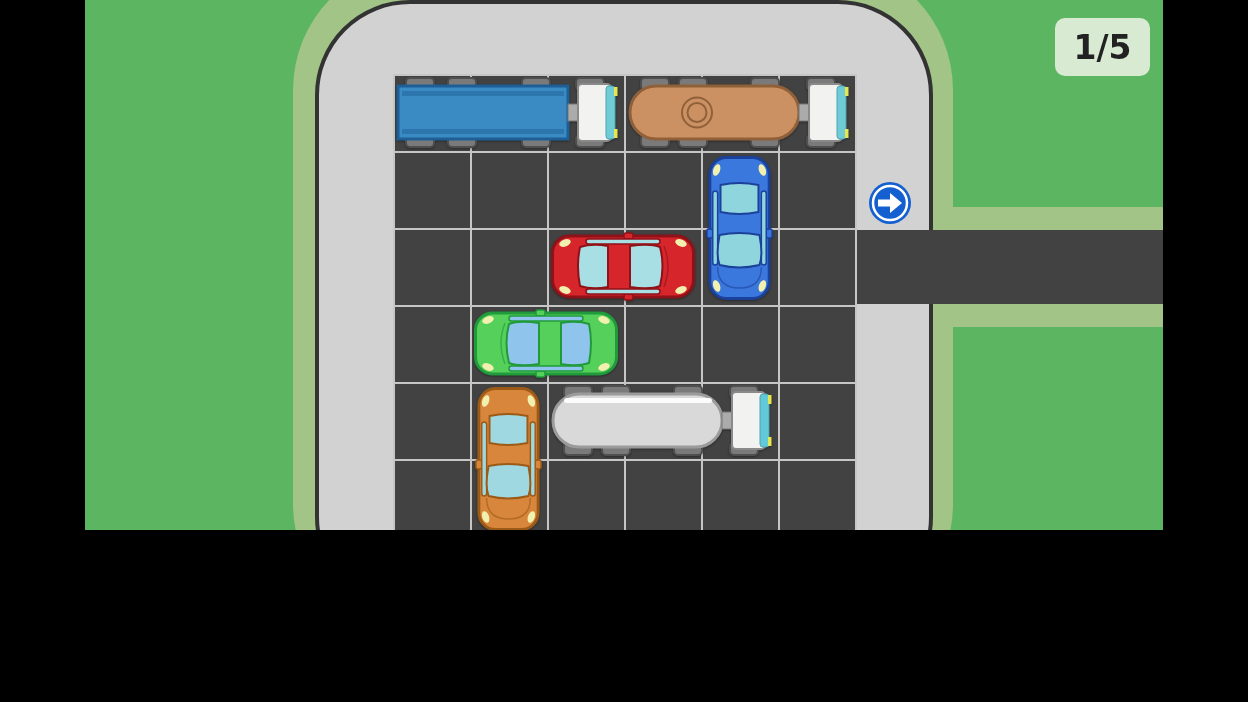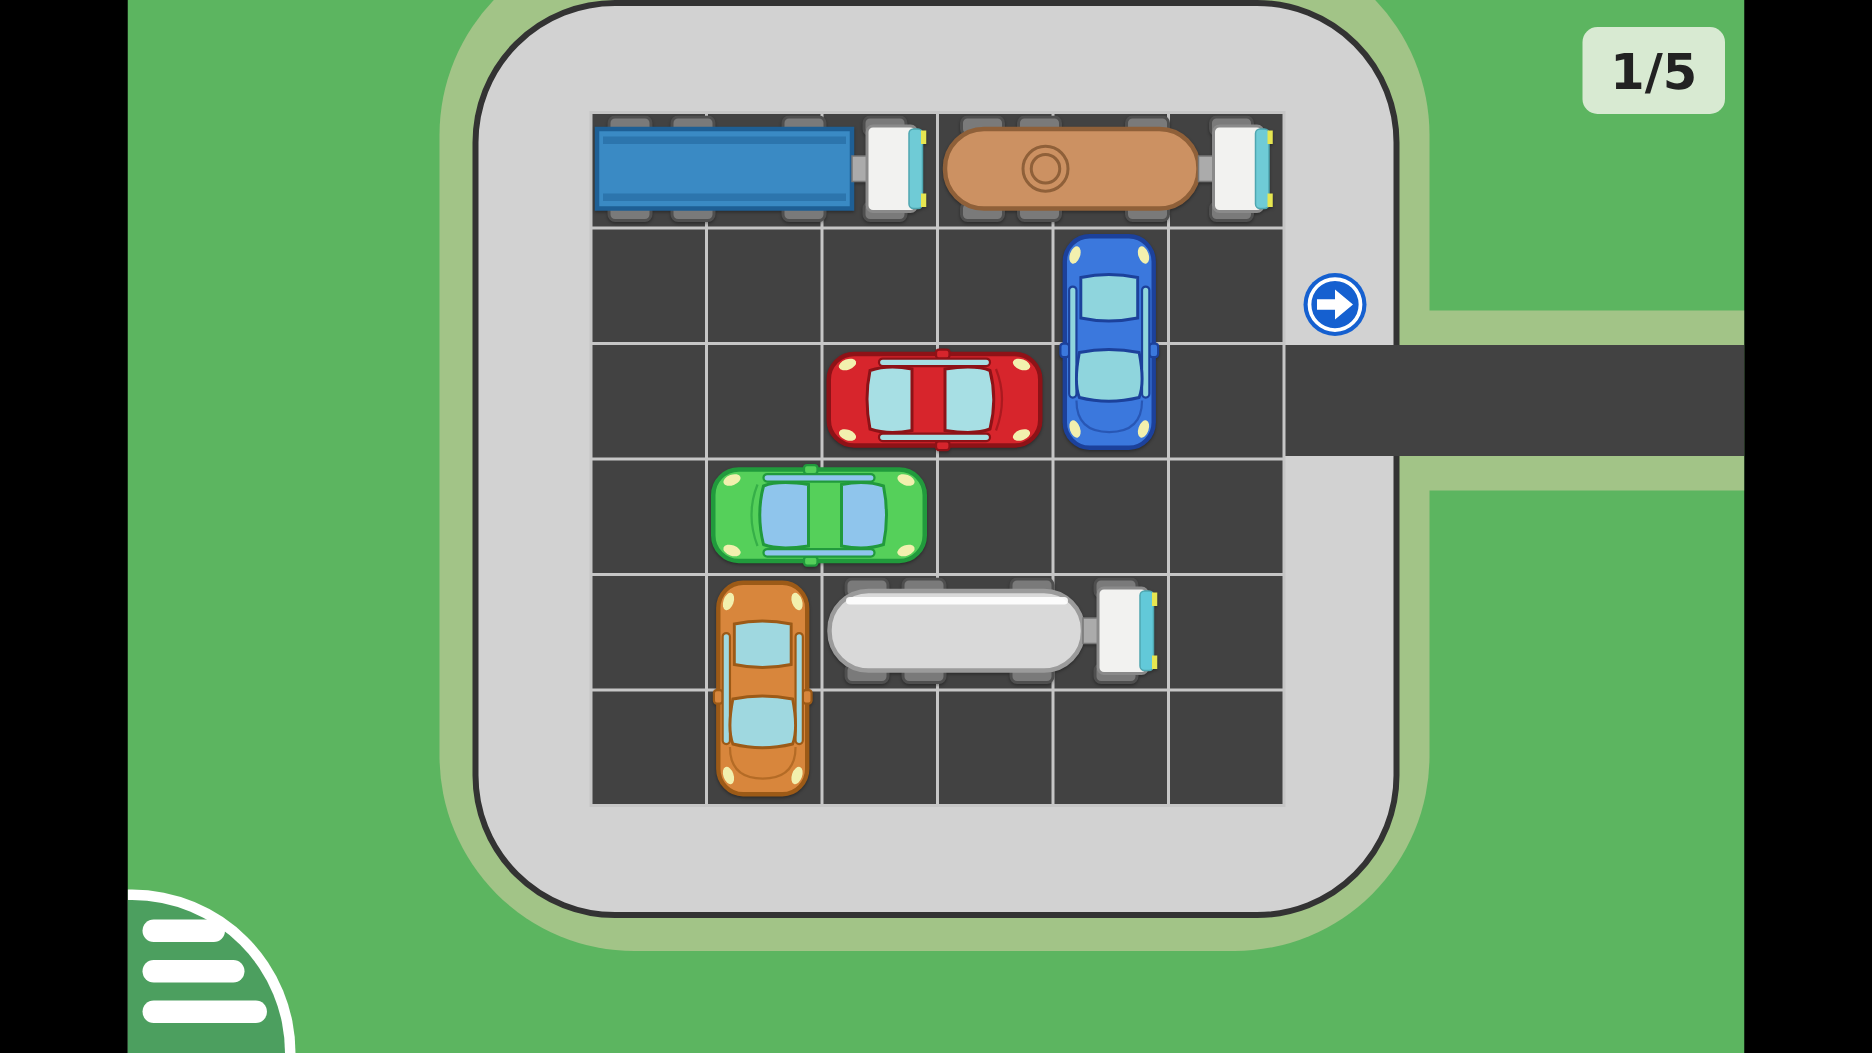--- a/index.html
+++ b/index.html
@@ -1,21 +1,21 @@
 <!DOCTYPE html>
 <html><head>
 <meta charset="utf-8">
 <style>
   html,body{margin:0;padding:0;background:#000;}
   .stage{position:relative;width:1248px;height:702px;background:#000;overflow:hidden;
          font-family:"DejaVu Sans","Liberation Sans",sans-serif;}
   .letterbox{position:absolute;top:0;height:702px;background:#000;}
   .letterbox.left{left:0;width:85px;}
   .letterbox.right{left:1163px;width:85px;}
-  .viewport{position:absolute;left:85px;top:0;width:1078px;height:702px;
+  .viewport{position:absolute;left:85px;top:0;width:1078px;height:530px;
             background:var(--grass);overflow:hidden;}
   
   .lot-glow{position:absolute;left:208px;top:-40px;width:660px;height:674px;
             border-radius:130px;background:var(--shoulder);}
   
   .road-shoulder{position:absolute;left:846px;top:207px;width:232px;height:120px;
                  background:var(--shoulder);}
   .parking-lot{position:absolute;left:230px;top:0px;width:618px;height:612px;
                box-sizing:border-box;border:4px solid var(--lot-border);
                border-radius:95px;background:var(--lot);}

